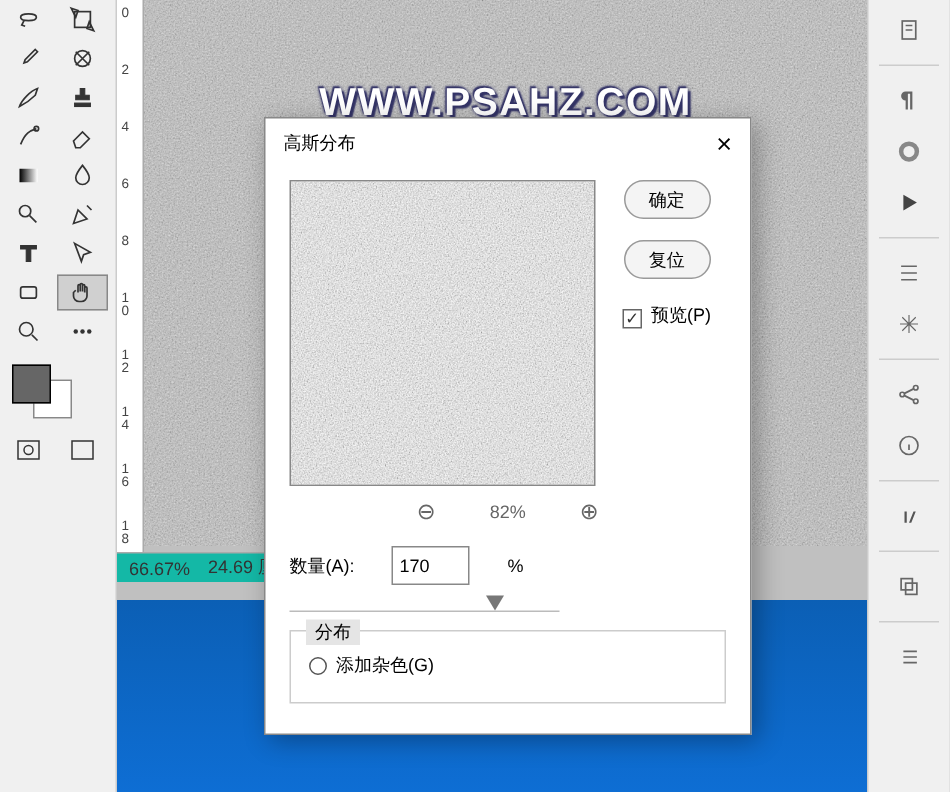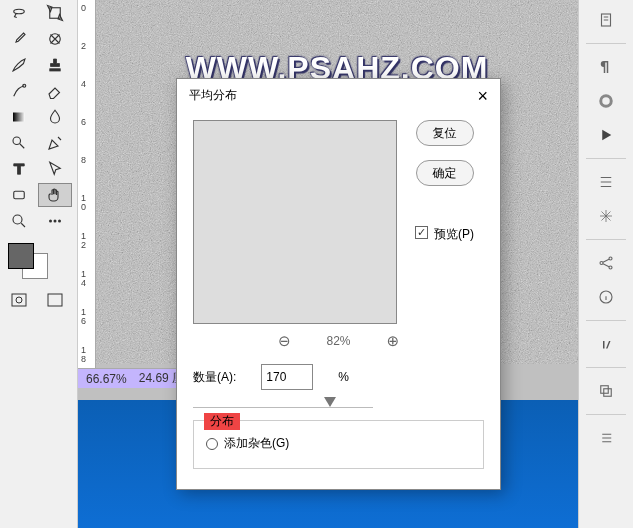--- a/index.html
+++ b/index.html
@@ -13,50 +13,50 @@
 .color-swatch { width: 40px; height: 36px; position: relative; margin: 6px 0 0 6px; }
 .fg-color { position: absolute; left: 0; top: 0; width: 26px; height: 26px; background: #666; border: 1px solid #000; }
 .bg-color { position: absolute; right: 0; bottom: 0; width: 26px; height: 26px; background: #fff; border: 1px solid #888; }
 .mini-tool { width: 34px; height: 22px; display: flex; align-items: center; justify-content: center; }
 
 .canvas-area { position: absolute; left: 78px; top: 0; right: 55px; bottom: 0; background: #c0c0c0; }
 .ruler-v { position: absolute; left: 0; top: 0; width: 18px; bottom: 140px; background: #fff; border-right: 1px solid #aaa; }
 .ruler-tick { position: absolute; font-size: 9px; color: #444; line-height: 9px; }
 .noise-canvas { position: absolute; left: 18px; top: 0; right: 0; height: 364px; overflow: hidden; }
 .noise-bg { width: 100%; height: 100%; }
-.watermark { position: absolute; left: 50%; top: 68px; transform: translate(-50%,-50%); font-size: 32px; font-weight: 900; color: #fff; text-shadow: 0 0 3px #336, 2px 2px 1px #336, -1px -1px 1px #336; letter-spacing: 1px; white-space: nowrap; }
-.status-bar { position: absolute; left: 0; bottom: 140px; height: 20px; background: #c4b5fd; border-top: 1px solid #aaa; display: flex; align-items: center; gap: 12px; padding: 0 8px; font-size: 11px; color: #333; }
+.watermark { position: absolute; left: 50%; top: 68px; transform: translate(-50%,-50%); font-size: 26px; font-weight: 900; color: #fff; text-shadow: 0 0 3px #336, 2px 2px 1px #336, -1px -1px 1px #336; letter-spacing: 1px; white-space: nowrap; }
+.status-bar { position: absolute; left: 0; bottom: 140px; height: 20px; background: #14b8a6; border-top: 1px solid #aaa; display: flex; align-items: center; gap: 12px; padding: 0 8px; font-size: 11px; color: #333; }
 .blue-strip { position: absolute; left: 78px; right: 55px; bottom: 0; height: 140px; background: linear-gradient(180deg,#c0c0c0 0,#c0c0c0 12px,#0b5fb5 12px,#0e6ed4 100%); }
 
 .right-panel { position: absolute; right: 0; top: 0; width: 55px; height: 528px; background: #f0f0f0; border-left: 1px solid #ccc; display: flex; flex-direction: column; align-items: center; gap: 6px; padding: 6px 0; }
 .rp-icon { width: 28px; height: 28px; display: flex; align-items: center; justify-content: center; cursor: pointer; color: #555; }
 .rp-icon svg { width: 18px; height: 18px; }
 .rp-divider { width: 40px; height: 1px; background: #ccc; margin: 3px 0; }
 
 
 .dialog { position: absolute; left: 176px; top: 78px; width: 325px; background: #fff; border: 1px solid #888; box-shadow: 4px 4px 16px rgba(0,0,0,.3); }
 .dlg-title { display: flex; justify-content: space-between; align-items: center; padding: 8px 12px; font-size: 13px; }
 .dlg-close { cursor: pointer; font-size: 18px; line-height: 14px; }
 .dlg-body { padding: 8px 16px 8px 16px; position: relative; }
 .dlg-preview { display: flex; gap: 18px; }
 .preview-box { width: 204px; height: 204px; border: 1px solid #888; }
 .preview-box svg { width: 100%; height: 100%; display: block; }
 .btn-col { display: flex; flex-direction: column; gap: 14px; align-items: center; }
 .btn { min-width: 58px; height: 26px; border: 1px solid #999; border-radius: 13px; background: #f4f4f4; display: flex; align-items: center; justify-content: center; cursor: pointer; font-size: 12px; }
-.chk-row { display: flex; align-items: flex-start; gap: 6px; margin-top: 26px; font-size: 12px; cursor: pointer; }
+.chk-row { display: flex; align-items: flex-end; gap: 6px; margin-top: 2px; font-size: 12px; cursor: pointer; }
 .chk { width: 13px; height: 13px; border: 1px solid #666; background: #fff; display: inline-flex; align-items: center; justify-content: center; font-size: 11px; color: #333; }
 .chk.checked::after { content: "✓"; }
 .zoom-row { display: flex; align-items: center; justify-content: center; gap: 36px; margin: 8px 0 14px; color: #666; }
 .zoom-row .zm { cursor: pointer; font-size: 15px; }
 .amount-row { display: flex; align-items: center; gap: 25px; margin-bottom: 4px; }
 .amount-row input { width: 52px; height: 26px; border: 1px solid #888; padding: 0 4px; text-align: left; }
 .slider-track { position: relative; width: 180px; height: 14px; margin: 2px 0 12px; border-bottom: 1px solid #bbb; }
 .slider-pointer { position: absolute; top: 3px; width: 0; height: 0; border-left: 6px solid transparent; border-right: 6px solid transparent; border-top: 10px solid #777; transform: translateX(-50%); }
 .fieldset { border: 1px solid #ccc; padding: 10px 12px 12px; margin-bottom: 12px; position: relative; }
-.fs-legend { position: absolute; top: -8px; left: 10px; background: #ef4444; padding: 0 6px; font-size: 12px; }
+.fs-legend { position: absolute; top: -8px; left: 10px; background: #e5e5e5; padding: 0 6px; font-size: 12px; }
 .radio-row { display: flex; align-items: center; gap: 6px; margin: 4px 0; cursor: pointer; }
 .radio { width: 12px; height: 12px; border: 1px solid #555; border-radius: 50%; display: inline-flex; align-items: center; justify-content: center; }
 .radio.sel::after { content: ""; width: 6px; height: 6px; background: #333; border-radius: 50%; }
 </style>
 </head>
 <body>
 
 <div class="workspace">
 
   <div class="toolbox">
@@ -286,37 +286,37 @@
     <div class="rp-icon">
         <svg viewBox="0 0 24 24" stroke="#666" fill="none" stroke-width="1.5">
           <path d="M7 7h12M7 12h12M7 17h12"></path>
           <path d="M4 7v.01M4 12v.01M4 17v.01"></path>
         </svg>
       </div>
   </div>
 
   <div class="dialog">
     <div class="dlg-title">
-      <span>平均分布</span>
+      <span>高斯分布</span>
       <span class="dlg-close">×</span>
     </div>
     <div class="dlg-body">
       <div class="dlg-preview">
         <div class="preview-box">
           <svg>
               <filter id="n2">
                 <feTurbulence type="fractalNoise" baseFrequency="1" numOctaves="2"></feTurbulence>
                 <feColorMatrix type="saturate" values="0"></feColorMatrix>
               </filter>
               <rect width="100%" height="100%" filter="url(#n2)"></rect>
             </svg>
         </div>
         <div class="btn-col">
+          <div class="btn">确定</div>
           <div class="btn">复位</div>
-          <div class="btn">确定</div>
           <label class="chk-row">
             <span class="chk checked"></span>
             <span>预览(P)</span>
           </label>
         </div>
       </div>
       <div class="zoom-row">
         <span class="zm">⊖</span>
         <span>82%</span>
         <span class="zm">⊕</span>

